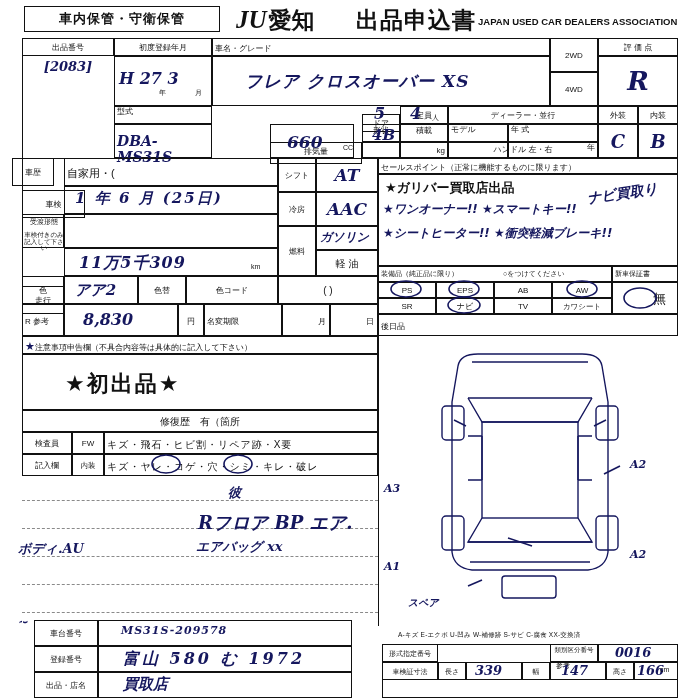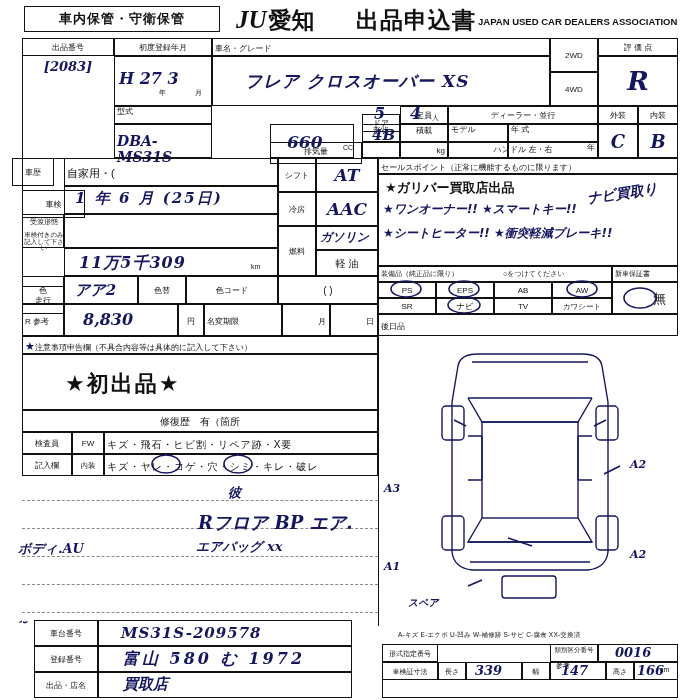--- a/index.html
+++ b/index.html
@@ -258,21 +258,21 @@
       <text x="248" y="128">A2</text>
       <text x="248" y="218">A2</text>
       <text x="2" y="152">A3</text>
       <text x="2" y="230">A1</text>
       <text x="26" y="266" font-size="10">スペア</text>
     </g>
   </svg>
 
   <div class="c bx lbl-c" style="left:34px;top:620px;width:64px;height:26px;line-height:25px;">車台番号</div>
   <div class="c bx" style="left:98px;top:620px;width:254px;height:26px;">
-    <div class="c hw" style="left:22px;top:3px;font-size:15px;letter-spacing:1px;">MS31S-209578</div>
+    <div class="c hw" style="left:22px;top:3px;font-size:11px;letter-spacing:1px;">MS31S-209578</div>
   </div>
   <div class="c bx lbl-c" style="left:34px;top:646px;width:64px;height:26px;line-height:25px;">登録番号</div>
   <div class="c bx" style="left:98px;top:646px;width:254px;height:26px;">
     <div class="c hw" style="left:24px;top:2px;font-size:16px;letter-spacing:3px;">富山  580  む  1972</div>
   </div>
   <div class="c bx lbl-c" style="left:34px;top:672px;width:64px;height:26px;line-height:25px;">出品・店名</div>
   <div class="c bx" style="left:98px;top:672px;width:254px;height:26px;">
     <div class="c hw" style="left:24px;top:2px;font-size:15px;">買取店</div>
   </div>
 

